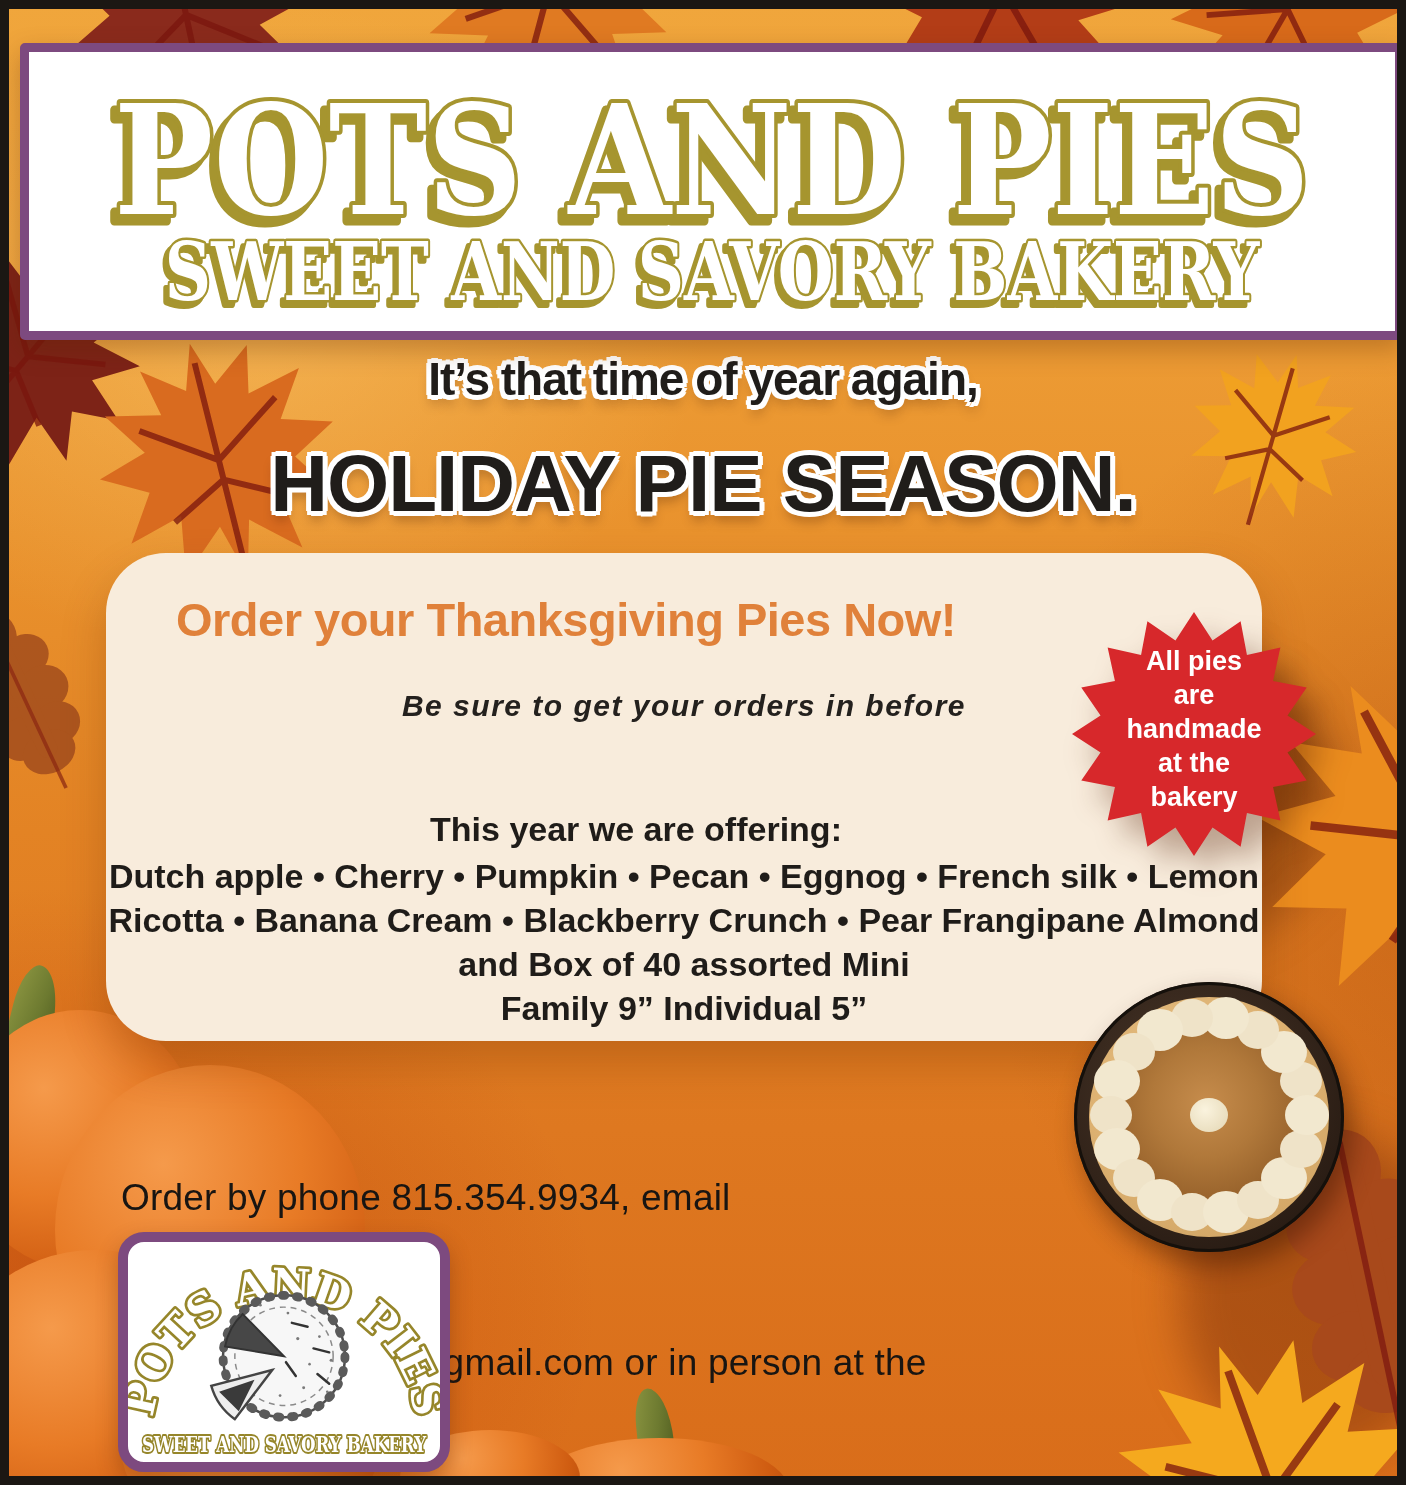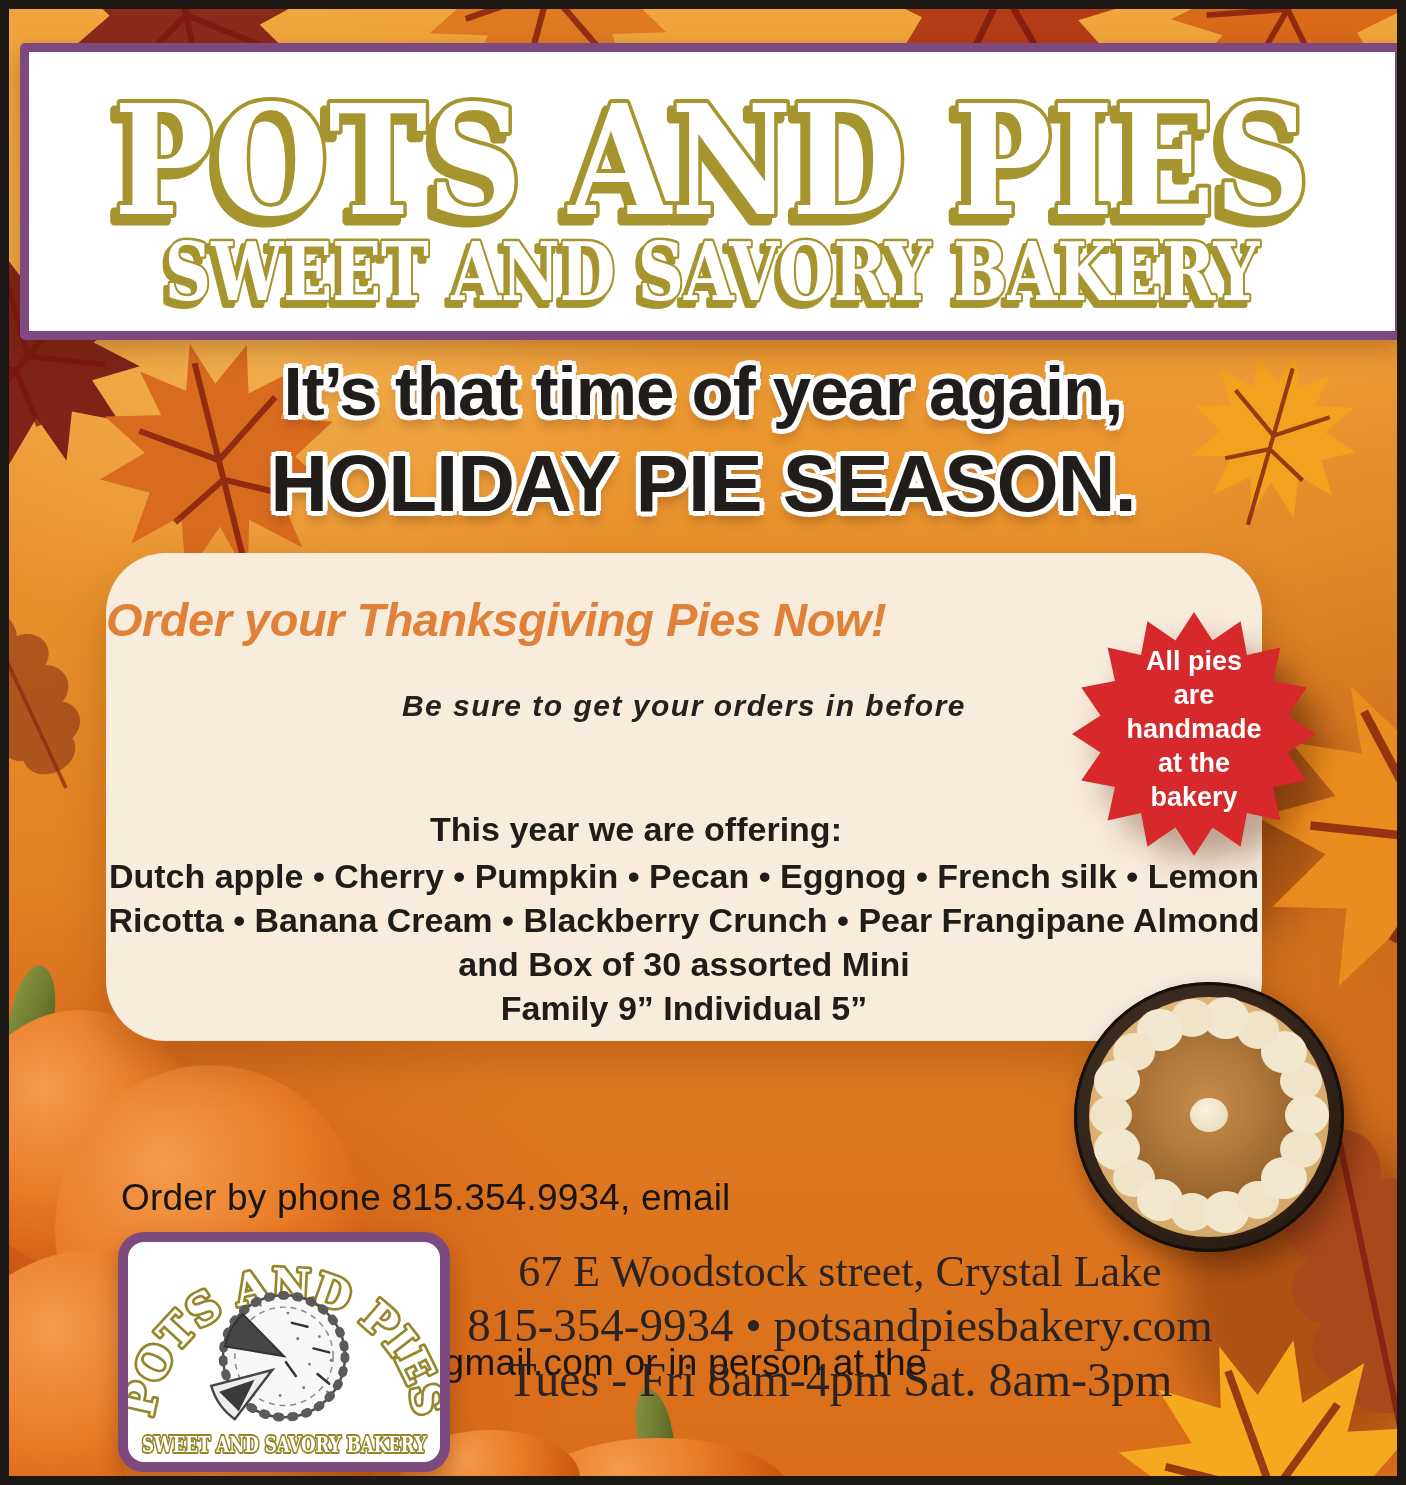--- a/index.html
+++ b/index.html
@@ -27,28 +27,28 @@
   .banner{position:absolute;left:20px;top:43px;width:1366px;height:279px;background:#ffffff;
     border:9px solid #7d4a7f;border-radius:5px;z-index:5;box-shadow:0 10px 26px rgba(90,35,0,.30);}
   .banner svg{width:100%;height:100%;display:block;}
 
   
   .headline{position:absolute;left:0;right:0;text-align:center;z-index:4;color:#201d1a;font-weight:800;
     text-shadow:
       -4px -4px 0 #fff, 4px -4px 0 #fff, -4px 4px 0 #fff, 4px 4px 0 #fff,
       0 -5px 0 #fff, 0 5px 0 #fff, -5px 0 0 #fff, 5px 0 0 #fff,
       0 9px 12px rgba(60,20,0,.35);}
-  .headline-1{top:352px;font-size:69px;letter-spacing:-1px;}
+  .headline-1{top:352px;font-size:46px;letter-spacing:-1px;}
   .headline-2{top:438px;font-size:80px;letter-spacing:-1px;}
 
   
   .offer-box{position:absolute;left:106px;top:553px;width:1156px;height:488px;background:#f8ecdc;
     border-radius:60px;z-index:3;box-shadow:0 22px 44px rgba(110,45,0,.28);}
-  .offer-heading{position:absolute;left:106px;width:920px;top:592px;text-align:left;z-index:4;
-    color:#e0813a;font-size:47px;font-weight:700;letter-spacing:-.5px;font-style:italic;}
+  .offer-heading{position:absolute;left:106px;width:920px;top:592px;text-align:center;z-index:4;
+    color:#e0813a;font-size:47px;font-weight:700;letter-spacing:-.5px;}
   .offer-note{position:absolute;left:106px;width:1156px;top:684px;text-align:center;z-index:4;
     color:#24211e;font-size:30px;font-style:italic;font-weight:600;letter-spacing:1.5px;line-height:44px;}
   .offering-heading{position:absolute;left:106px;width:1060px;top:810px;text-align:center;z-index:4;
     color:#1f1c19;font-size:34px;font-weight:700;}
   .pie-list{position:absolute;left:106px;width:1156px;top:854px;text-align:center;z-index:4;
     color:#1f1c19;font-size:34px;font-weight:700;line-height:44px;}
 
   
   .badge{position:absolute;left:1072px;top:612px;width:244px;height:244px;z-index:6;
     filter:drop-shadow(14px 18px 14px rgba(80,25,0,.35));}
@@ -183,21 +183,21 @@
 
   <div class="offer-box"></div>
   <div class="offer-heading">Order your Thanksgiving Pies Now!</div>
   <div class="offer-note">
     <div>Be sure to get your orders in before</div>
   </div>
   <div class="offering-heading">This year we are offering:</div>
   <div class="pie-list">
     <div>Dutch apple • Cherry • Pumpkin • Pecan • Eggnog • French silk • Lemon</div>
     <div>Ricotta • Banana Cream • Blackberry Crunch • Pear Frangipane Almond</div>
-    <div>and Box of 30 assorted Mini</div>
+    <div>and Box of 40 assorted Mini</div>
     <div>Family 9” Individual 5”</div>
   </div>
 
   <div class="badge">
     <div class="badge-shape"></div>
     <div class="badge-text">
       <div>All pies</div>
       <div>are</div>
       <div>handmade</div>
       <div>at the</div>
@@ -244,20 +244,15 @@
             <circle cx="44" cy="36" r="1.3"></circle>
           <circle cx="26" cy="8" r="1.3"></circle>
             <circle cx="4" cy="-44" r="1.4"></circle>
             <circle cx="-24" cy="-52" r="1.4"></circle>
         </g>
       </g>
       <text x="146" y="194" font-family="DejaVu Serif, serif" font-weight="bold" font-size="21" text-anchor="middle" fill="#ffffff" stroke="#96862a" stroke-width="3.6" paint-order="stroke" stroke-linejoin="round" textLength="266" lengthAdjust="spacingAndGlyphs">SWEET AND SAVORY BAKERY</text>
     </svg>
   </div>
 
-  <div class="footer">
-    <div class="footer-address">67 E Woodstock street, Crystal Lake</div>
-    <div class="footer-phone">815-354-9934 • potsandpiesbakery.com</div>
-    <div class="footer-hours">Tues - Fri 8am-4pm Sat. 8am-3pm</div>
-  </div>
 
   <div class="frame"></div>
 </div>
 
 </body></html>

